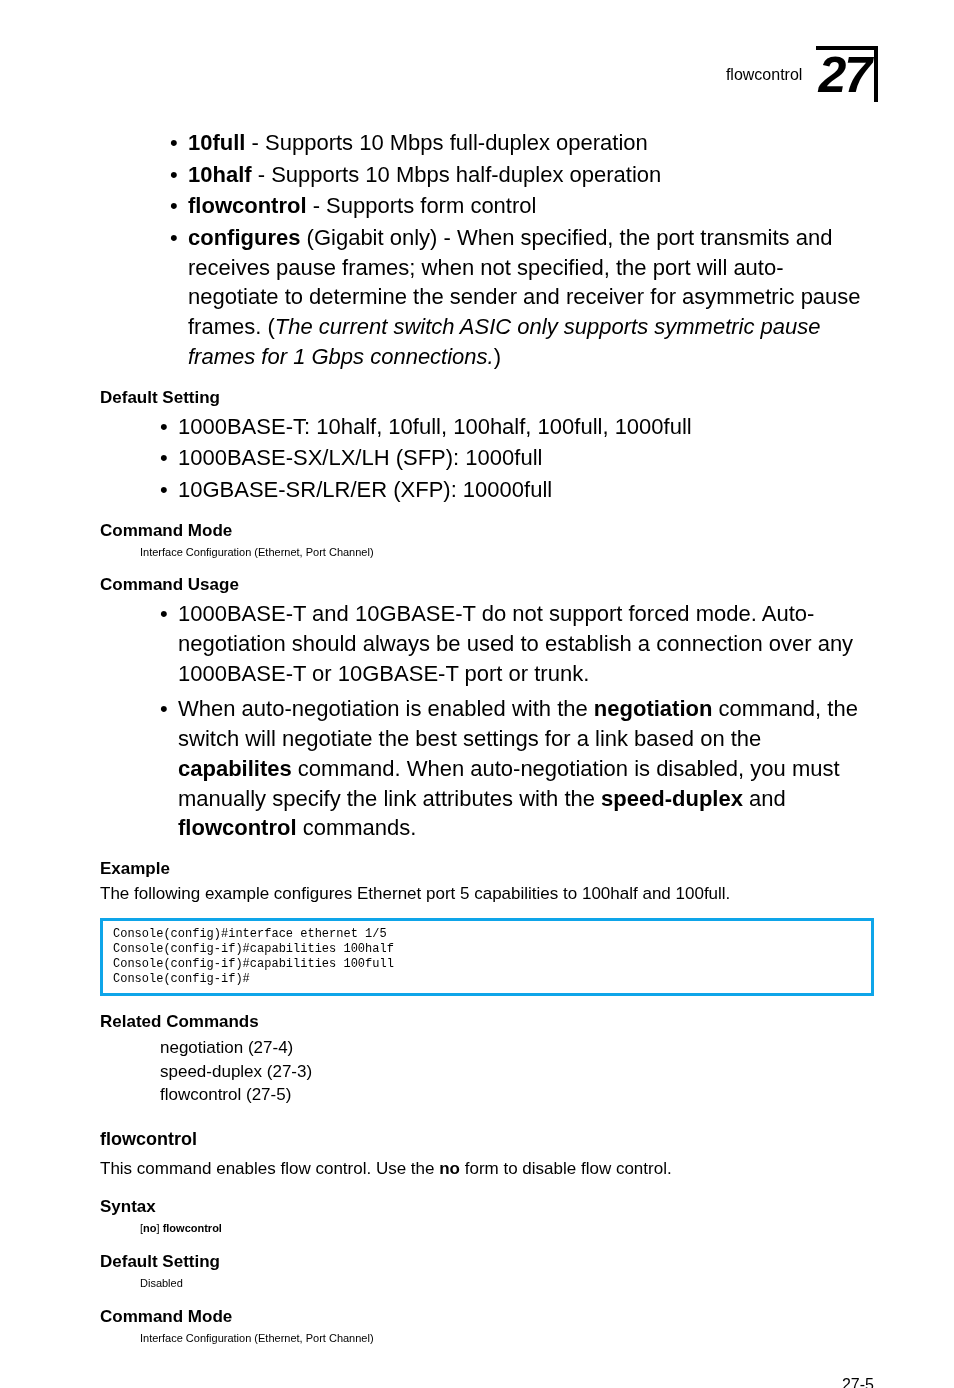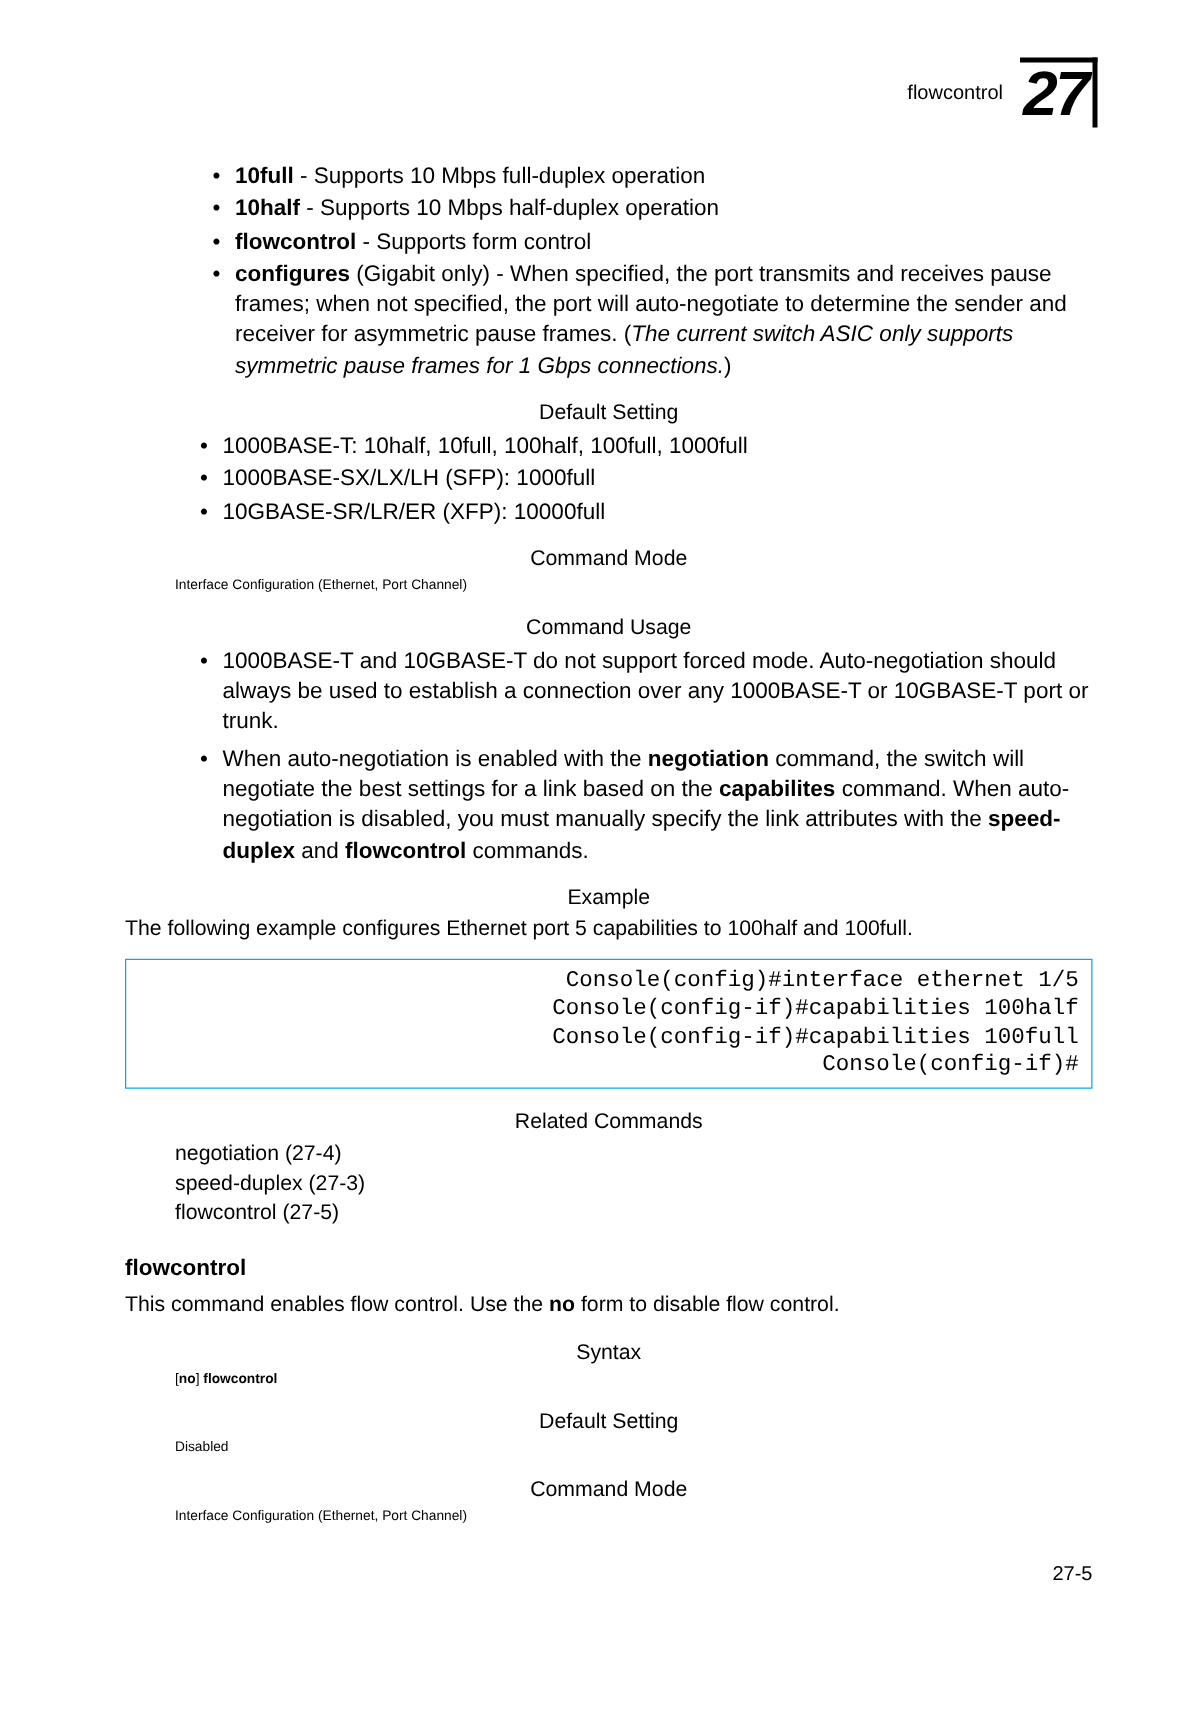--- a/index.html
+++ b/index.html
@@ -48,64 +48,62 @@
     background: #000;
   }
   ul.bullets {
     list-style: none;
     margin: 0 0 10px 0;
     padding: 0 0 0 70px;
   }
   ul.bullets > li {
     position: relative;
     padding-left: 18px;
-    font-size: 18px;
+    font-size: 22px;
     line-height: 1.35;
     margin-bottom: 2px;
   }
   ul.bullets > li::before {
     content: "•";
     position: absolute;
     left: 0;
     top: 0;
   }
   ul.bullets.wide > li {
     margin-bottom: 6px;
   }
   .section-head {
-    font-weight: normal;
+    font-weight: bold;
     font-size: 17px;
     margin-top: 16px;
     margin-bottom: 4px;
-    text-align: center;
   }
   .para {
     font-size: 11px;
     line-height: 1.35;
     margin: 2px 0 8px 40px;
   }
   .para-noindent {
     font-size: 17px;
     line-height: 1.35;
     margin: 2px 0 12px 0;
   }
   .codebox {
-    border: 1px solid #0ea5e9;
+    border: 3px solid #0ea5e9;
     padding: 6px 10px;
     font-family: "Courier New", monospace;
-    font-size: 18px;
+    font-size: 12px;
     line-height: 1.25;
     white-space: pre;
     margin: 6px 0 14px 0;
-    text-align: right;
   }
   .related {
     font-size: 17px;
     line-height: 1.4;
-    margin-left: 40px;
+    margin-left: 60px;
   }
   .h2 {
     font-weight: bold;
     font-size: 18px;
     margin-top: 22px;
     margin-bottom: 8px;
   }
   .footer {
     text-align: right;
     font-size: 16px;

